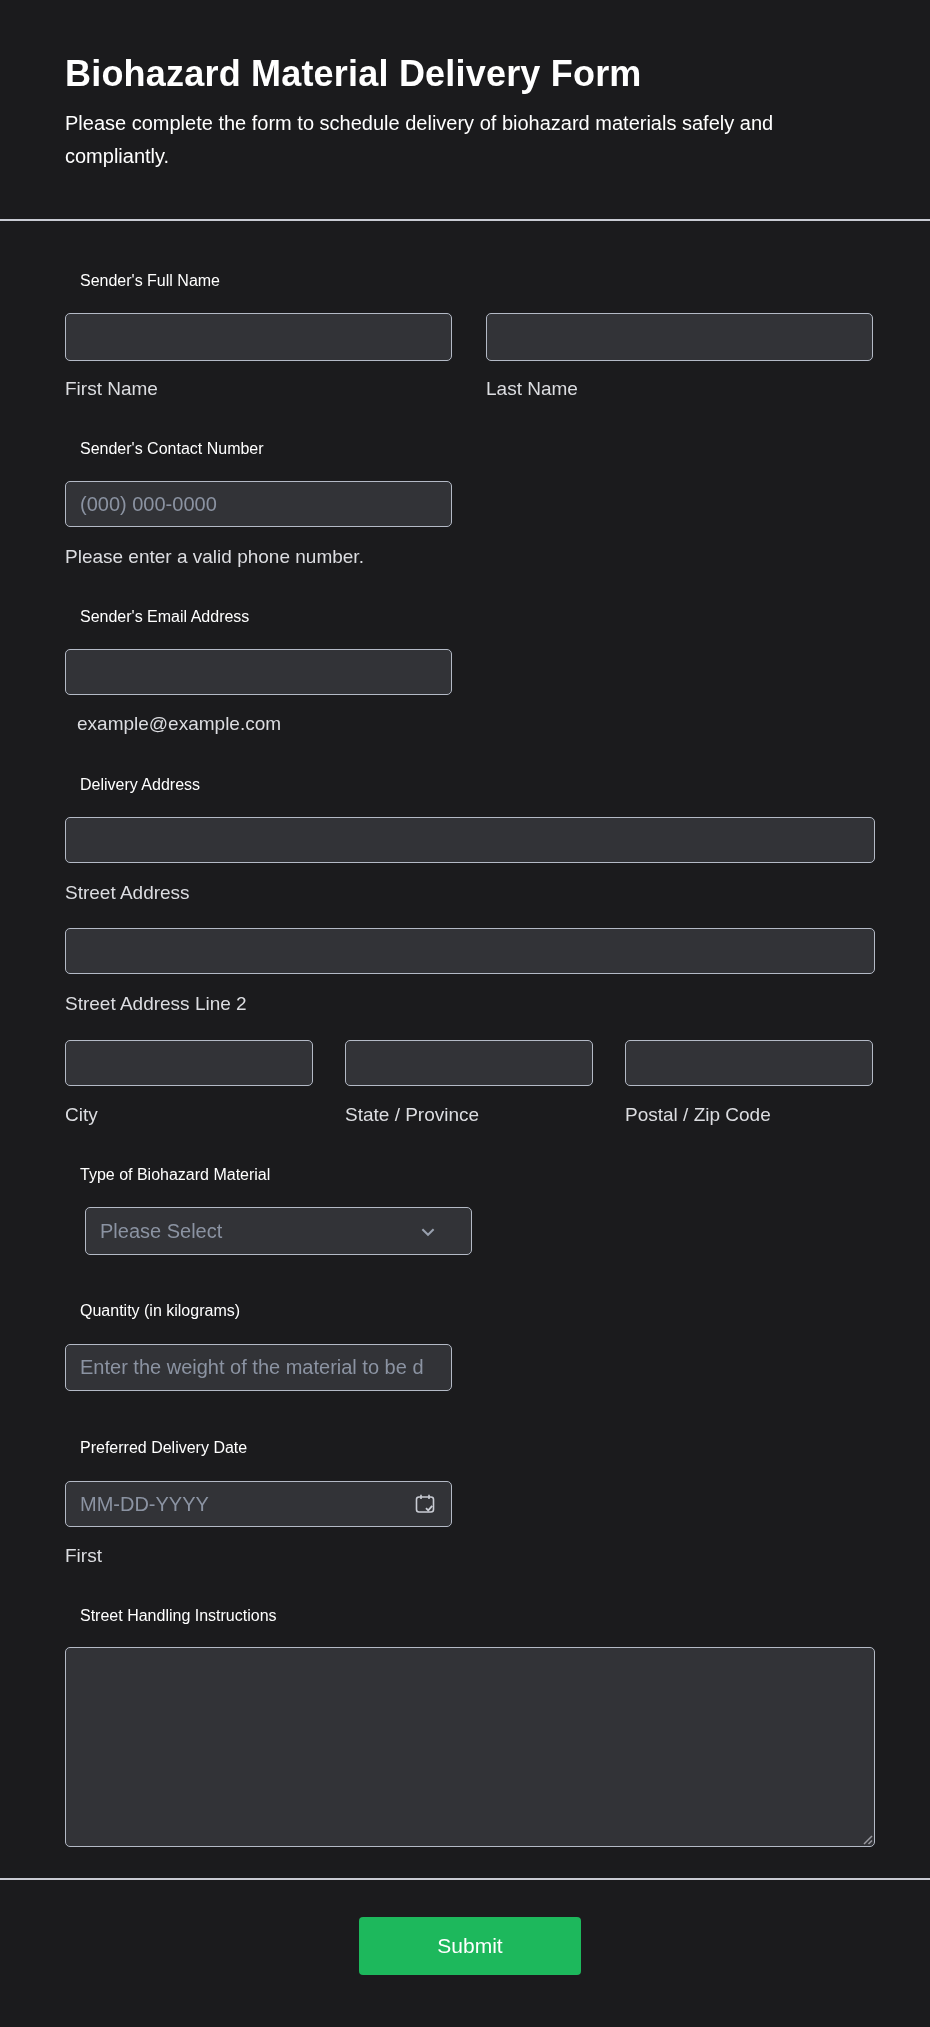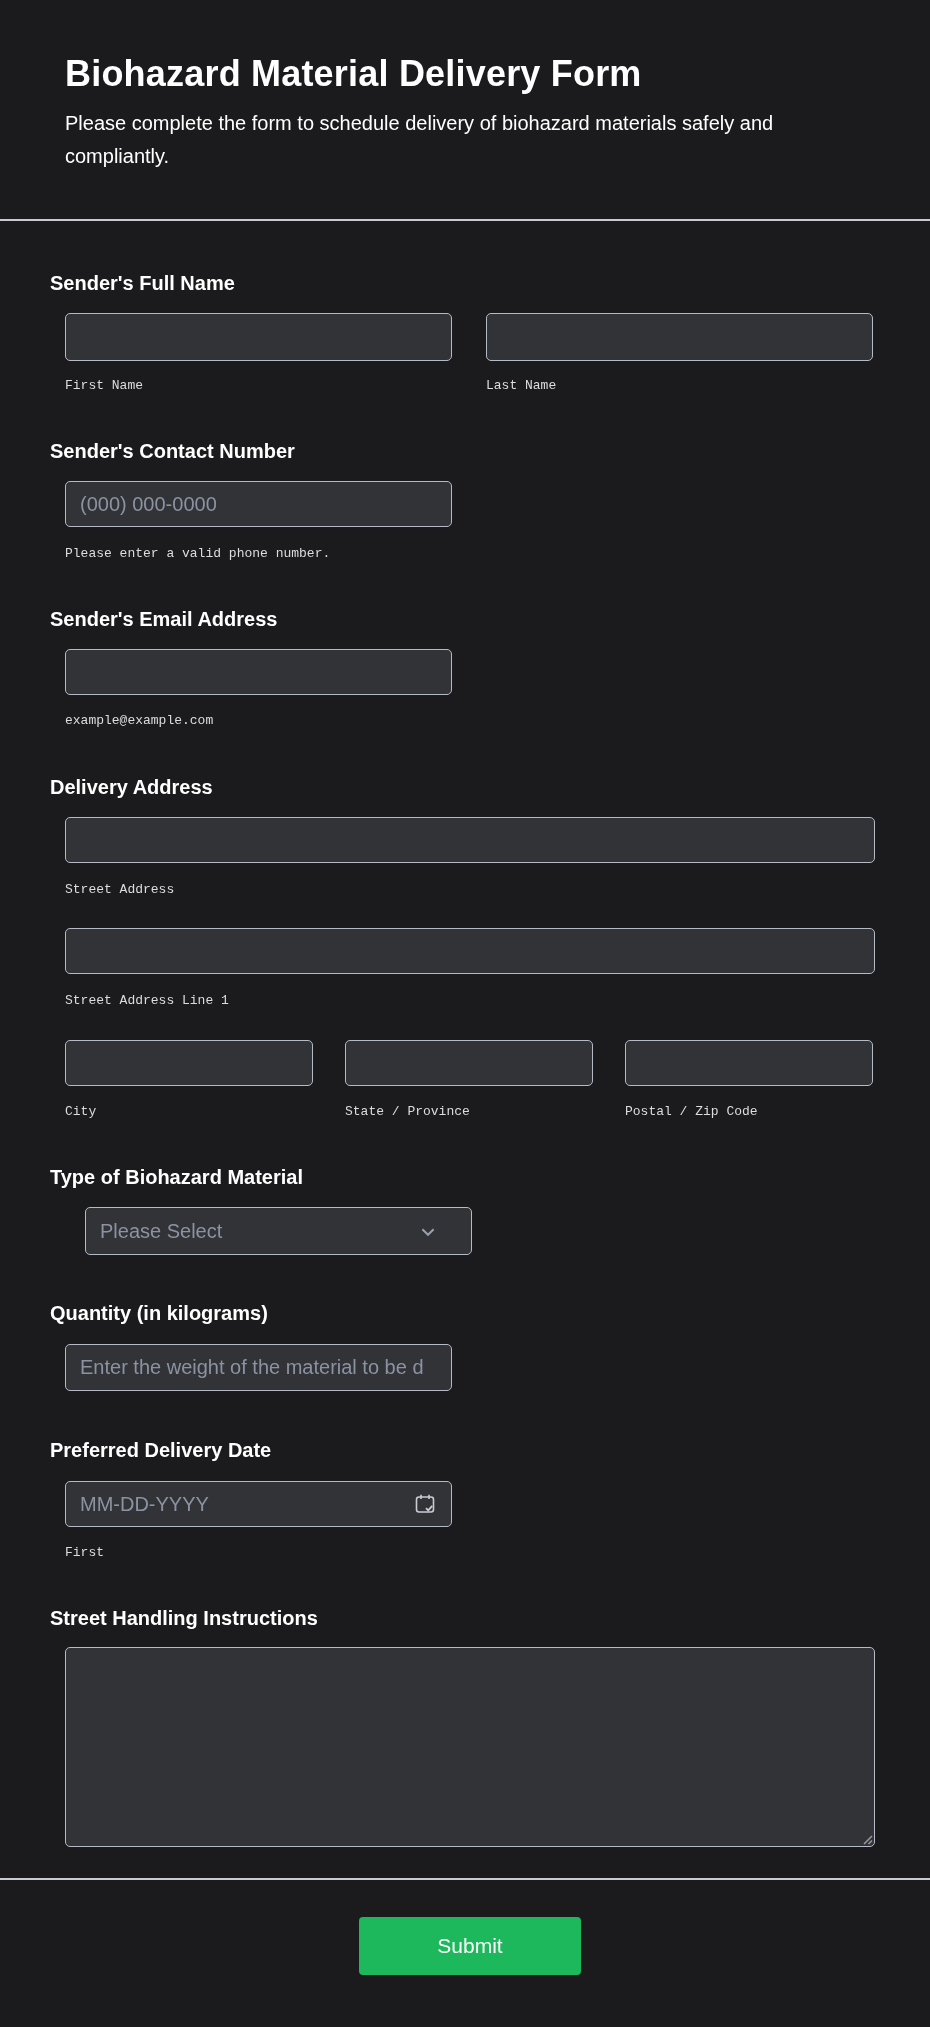--- a/index.html
+++ b/index.html
@@ -17,41 +17,41 @@
     position:absolute;left:65px;top:52px;color:var(--label);
     font-size:36px;font-weight:700;line-height:44px;letter-spacing:.2px;white-space:nowrap;
   }
   .subtitle{
     position:absolute;left:65px;top:107px;width:762px;color:var(--label);
     font-size:20px;font-weight:400;line-height:33px;
   }
   .divider{position:absolute;left:0;width:930px;height:2px;background:var(--divider);}
   #divider-top{top:219px;}
   #divider-bottom{top:1878px;}
-  .label{position:absolute;left:50px;color:var(--label);font-size:20px;font-weight:700;white-space:nowrap;}
-  .sublabel{position:absolute;color:var(--sublabel);font-size:13px;font-weight:400;white-space:nowrap;font-family:Liberation Mono, monospace;}
+  .label{position:absolute;left:80px;color:var(--label);font-size:16px;font-weight:400;white-space:nowrap;}
+  .sublabel{position:absolute;color:var(--sublabel);font-size:19px;font-weight:400;white-space:nowrap;}
   .tbox{
     position:absolute;box-sizing:border-box;background:var(--input-bg);
     border:1.5px solid var(--input-border);border-radius:5px;
     color:var(--input-text);font-size:20px;font-family:"Liberation Sans",sans-serif;
     padding:0 14px;outline:none;
   }
   .tbox::placeholder{color:var(--placeholder);opacity:1;}
   textarea.tbox{padding:10px 14px;resize:none;}
   #label-fullname{top:272px}
   #in-first{top:313px;left:65px;width:387px;height:48px}
   #in-last{top:313px;left:486px;width:387px;height:48px}
   #sub-first{top:378px;left:65px}
   #sub-last{top:378px;left:486px}
   #label-contact{top:440px}
   #in-phone{top:481px;left:65px;width:387px;height:46px}
   #sub-phone{top:546px;left:65px}
   #label-email{top:608px}
   #in-email{top:649px;left:65px;width:387px;height:46px}
-  #sub-email{top:713px;left:65px}
+  #sub-email{top:713px;left:77px}
   #label-address{top:776px}
   #in-street{top:817px;left:65px;width:810px;height:46px}
   #sub-street{top:882px;left:65px}
   #in-street2{top:928px;left:65px;width:810px;height:46px}
   #sub-street2{top:993px;left:65px}
   #in-city{top:1040px;left:65px;width:248px;height:46px}
   #in-state{top:1040px;left:345px;width:248px;height:46px}
   #in-zip{top:1040px;left:625px;width:248px;height:46px}
   #sub-city{top:1104px;left:65px}
   #sub-state{top:1104px;left:345px}
@@ -97,21 +97,21 @@
   <div class="sublabel" id="sub-phone">Please enter a valid phone number.</div>
 
   <div class="label" id="label-email">Sender's Email Address</div>
   <input class="tbox" id="in-email" type="text" value="" style="">
   <div class="sublabel" id="sub-email">example@example.com</div>
 
   <div class="label" id="label-address">Delivery Address</div>
   <input class="tbox" id="in-street" type="text" value="" style="">
   <div class="sublabel" id="sub-street">Street Address</div>
   <input class="tbox" id="in-street2" type="text" value="" style="">
-  <div class="sublabel" id="sub-street2">Street Address Line 1</div>
+  <div class="sublabel" id="sub-street2">Street Address Line 2</div>
   <input class="tbox" id="in-city" type="text" value="" style="">
   <input class="tbox" id="in-state" type="text" value="" style="">
   <input class="tbox" id="in-zip" type="text" value="" style="">
   <div class="sublabel" id="sub-city">City</div>
   <div class="sublabel" id="sub-state">State / Province</div>
   <div class="sublabel" id="sub-zip">Postal / Zip Code</div>
 
   <div class="label" id="label-type">Type of Biohazard Material</div>
   <select class="tbox" id="sel-type">
     <option>Please Select</option>

